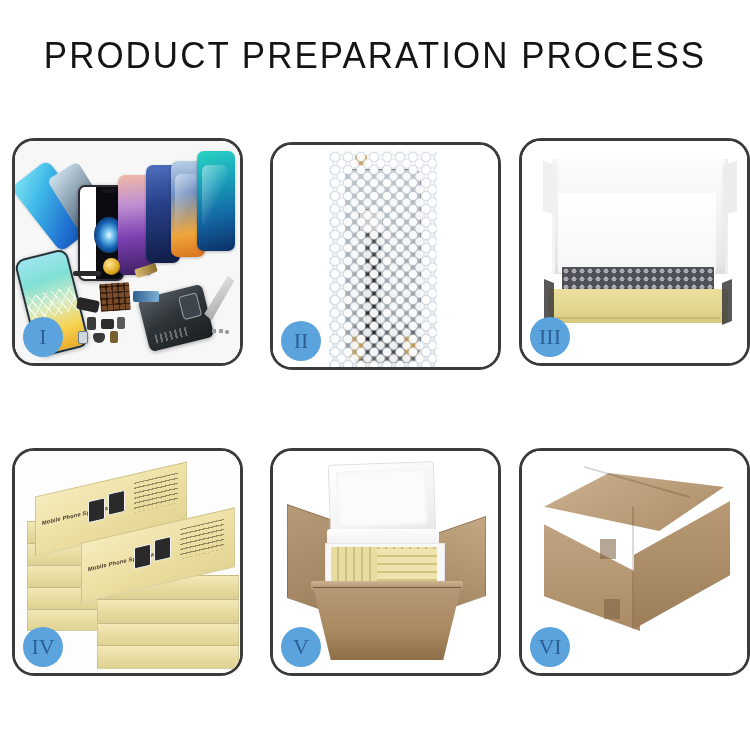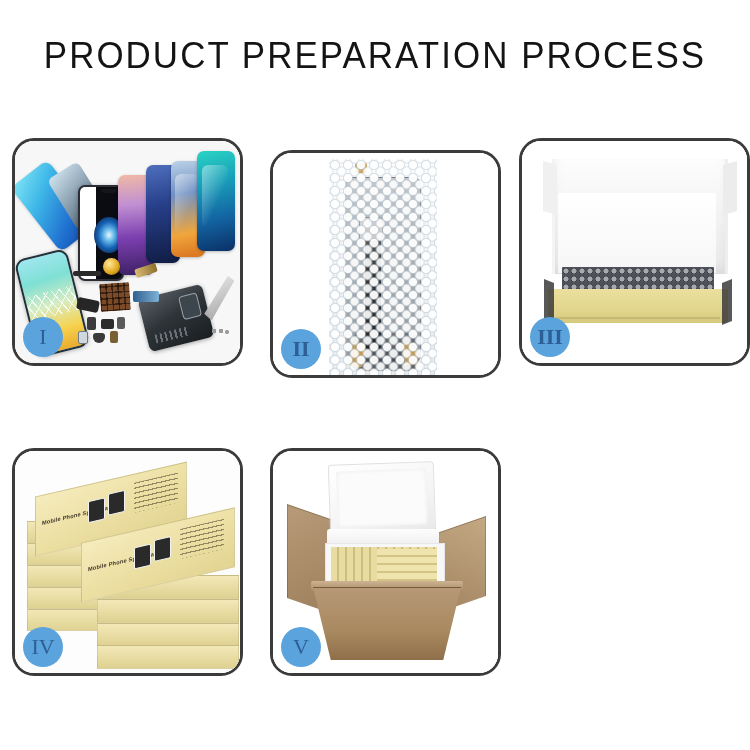--- a/index.html
+++ b/index.html
@@ -67,22 +67,22 @@
     overflow: visible;
   }
   .panel .inner {
     position: absolute;
     inset: 0;
     border-radius: 19px;
     overflow: hidden;
     background: #fafafa;
   }
   .p1 { left: 12px;  top: 0px;   }
-  .p2 { left: 270px; top: 12px; font-weight: bold;   }
-  .p3 { left: 519px; top: 0px; font-weight: bold;   }
+  .p2 { left: 270px; top: 4px;   }
+  .p3 { left: 519px; top: 0px;   }
   .p4 { left: 12px;  top: 310px; }
   .p5 { left: 270px; top: 310px; }
   .p6 { left: 519px; top: 310px; }
 
   
   .badge {
     position: absolute;
     left: 8px;
     bottom: 6px;
     width: 40px;
@@ -607,15 +607,29 @@
           <div class="c5-inner"></div>
           <div class="c5-stacks"></div>
           <div class="c5-stacks2"></div>
           <div class="c5-rim"></div>
           <div class="c5-body"></div>
         </div>
       </div>
       <div class="badge">V</div>
     </div>
 
+    <div class="panel p6">
+      <div class="inner">
+        <div class="scene6">
+          <div class="c6-top"></div>
+          <div class="c6-left"></div>
+          <div class="c6-right"></div>
+          <div class="c6-seam"></div>
+          <div class="c6-edge"></div>
+          <div class="c6-tape1"></div>
+          <div class="c6-tape2"></div>
+        </div>
+      </div>
+      <div class="badge">VI</div>
+    </div>
 
   </div>
 </div>
 
 </body></html>

